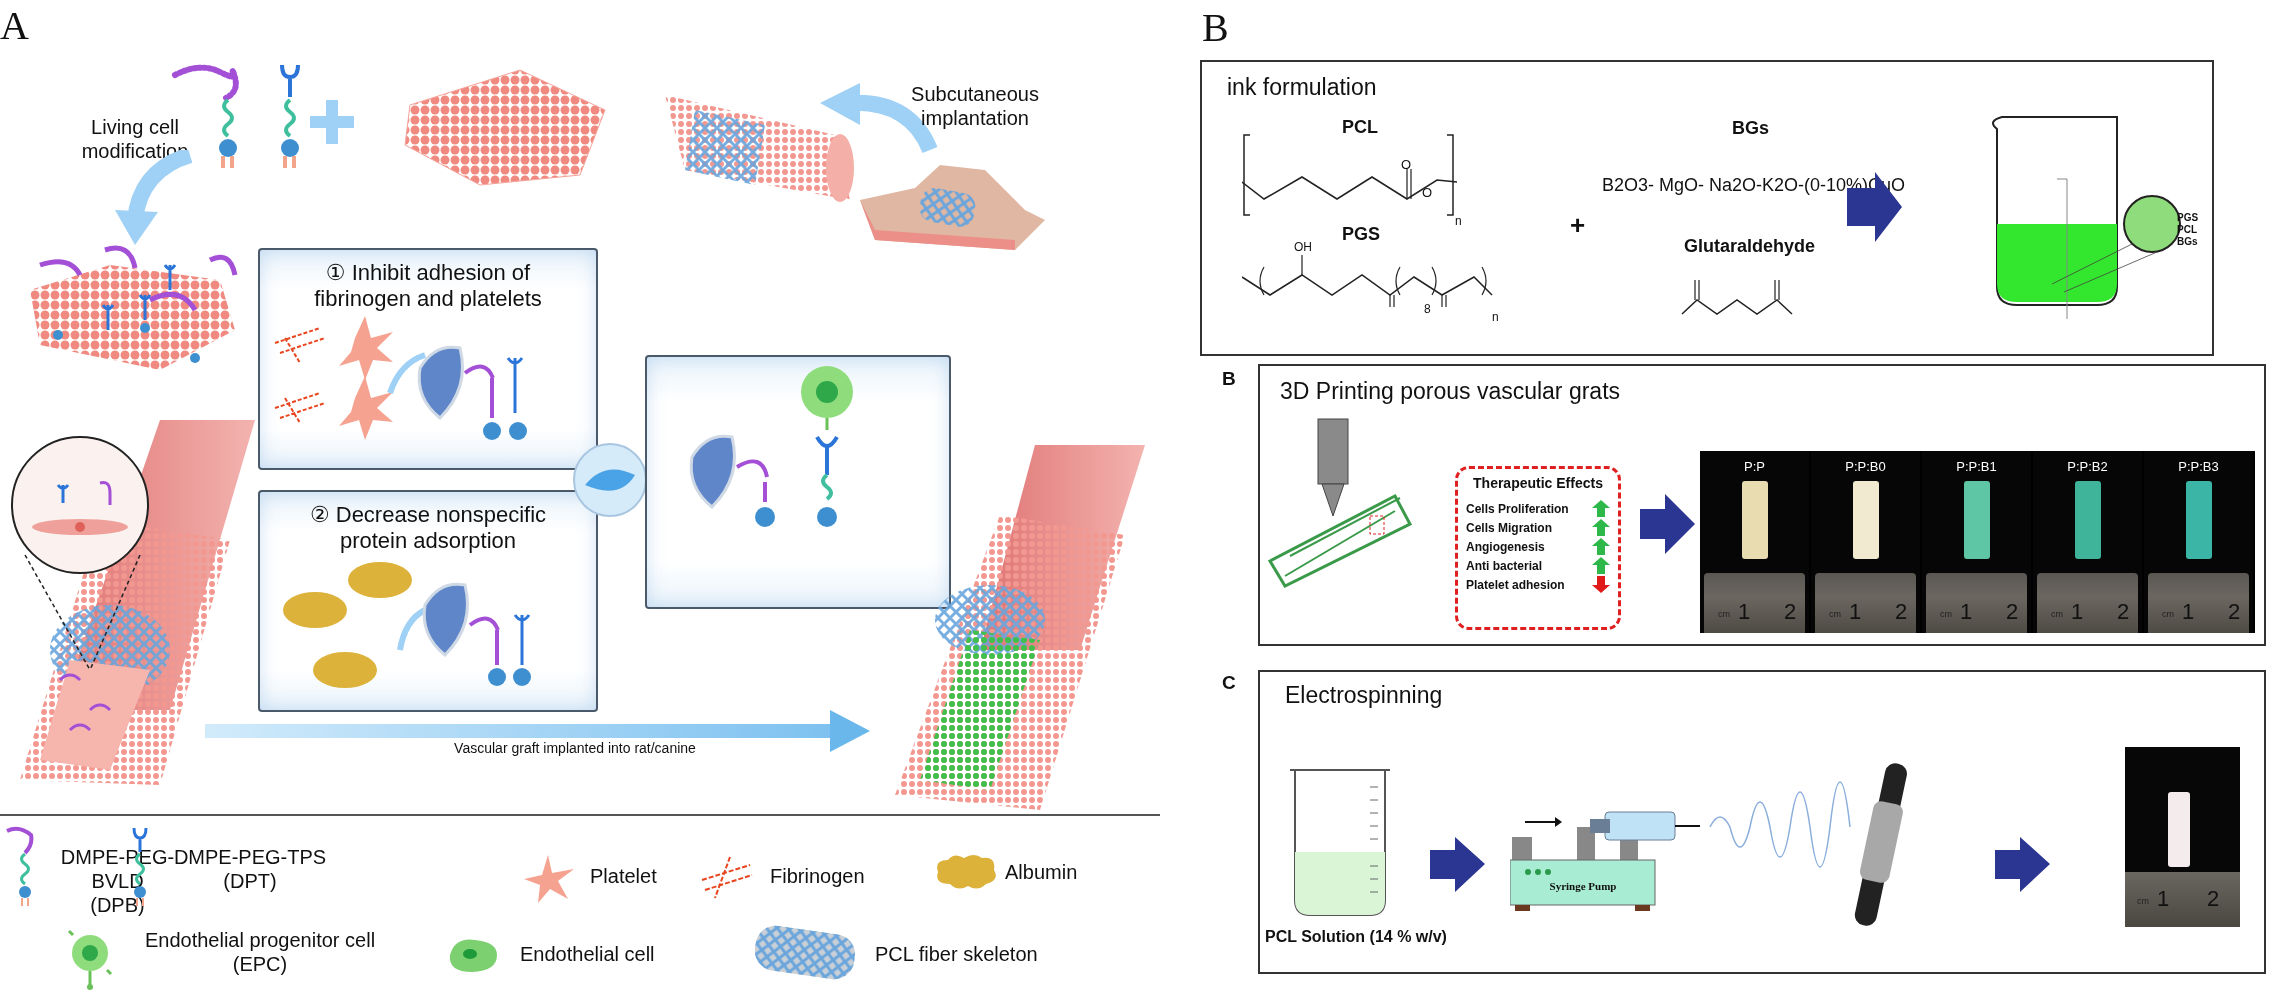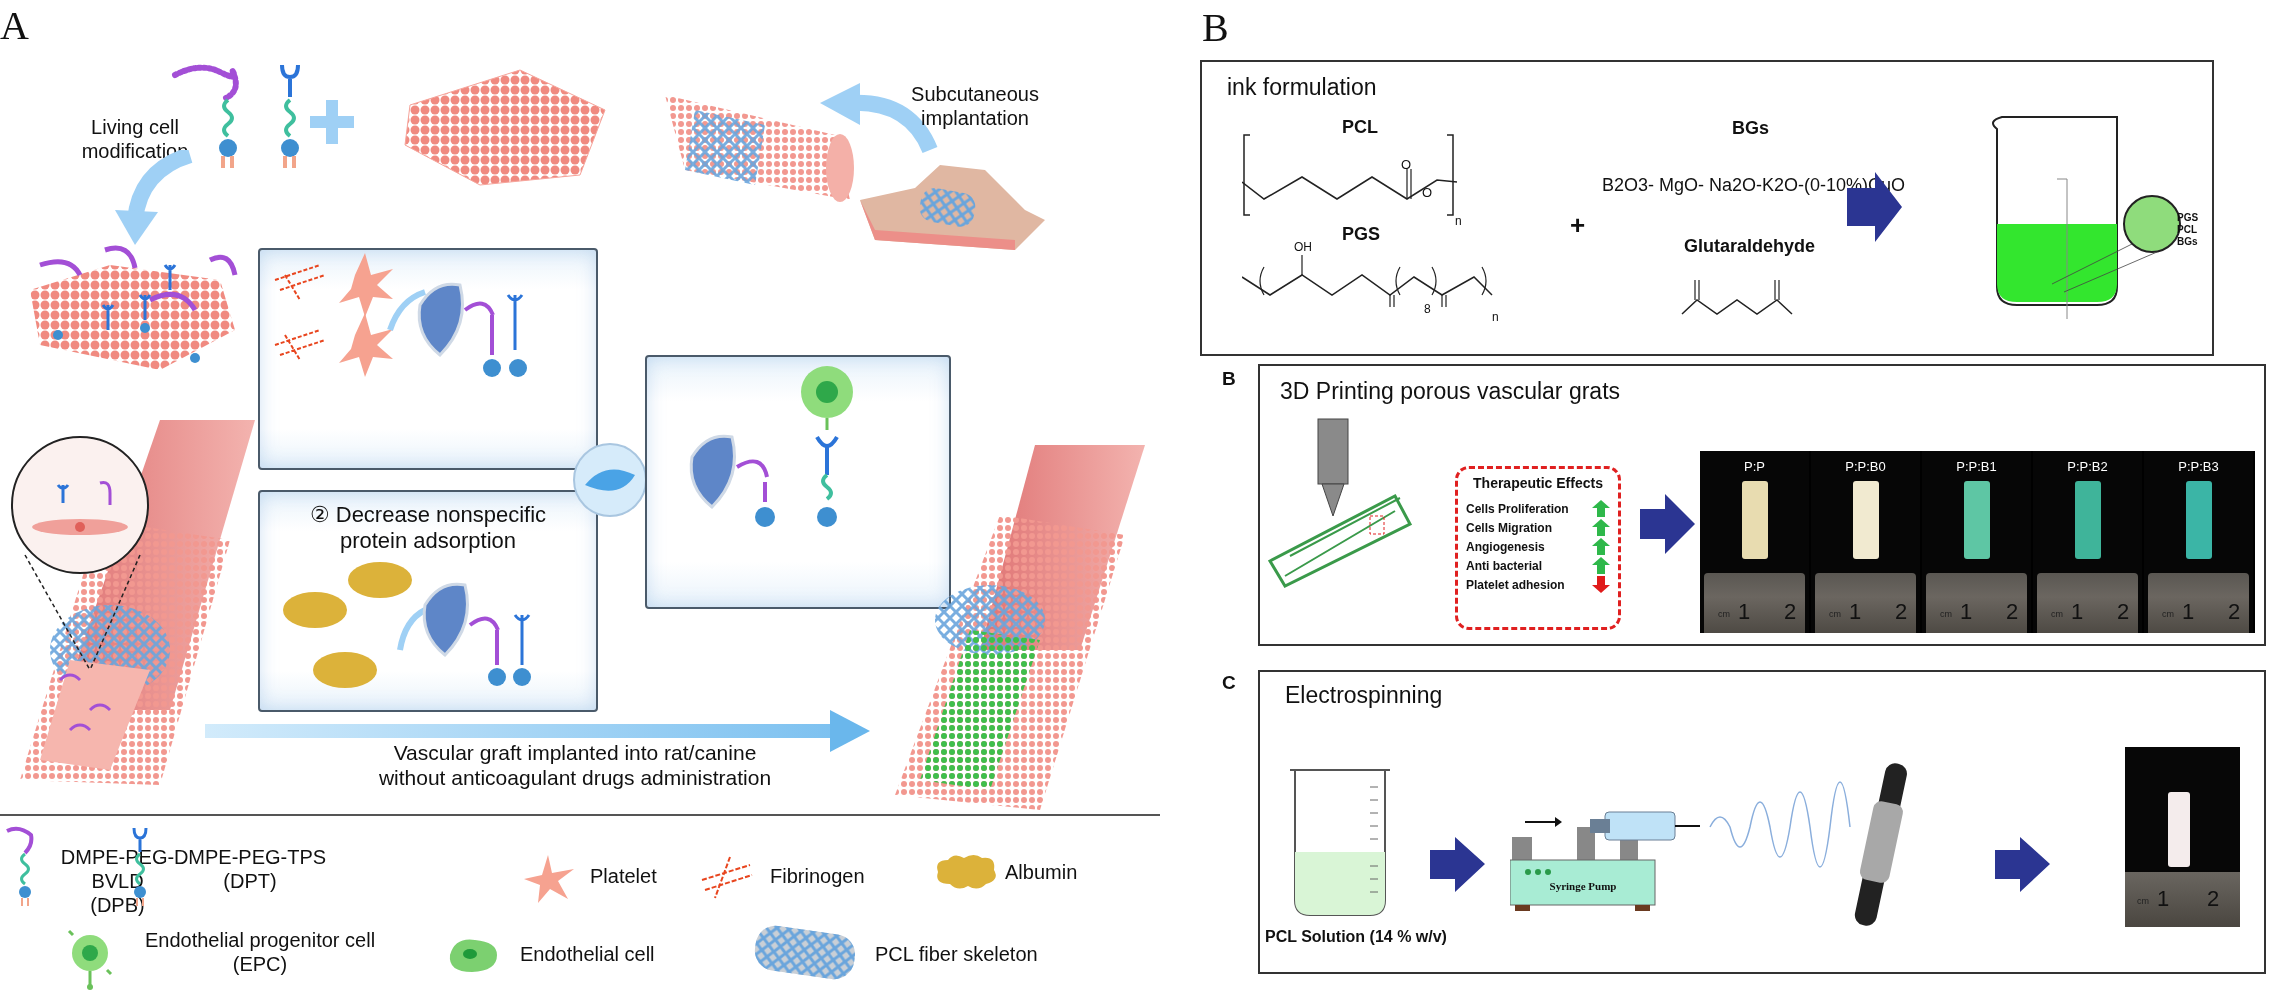--- a/index.html
+++ b/index.html
@@ -121,20 +121,24 @@
 <svg class="abs" style="left:5px;top:435px;" width="150" height="240">
   <circle cx="75" cy="70" r="68" fill="#fbf1ef" stroke="#222" stroke-width="2"></circle>
   <ellipse cx="75" cy="92" rx="48" ry="8" fill="#f0a09a"></ellipse>
   <circle cx="75" cy="92" r="5" fill="#e0605a"></circle>
   <path d="M58,50 v18 M53,50 q5,7 10,0" stroke="#2b74d8" stroke-width="3" fill="none"></path>
   <path d="M95,48 q10,-3 10,10 v12" stroke="#a34fd6" stroke-width="3" fill="none"></path>
   <path d="M20,120 L85,235 M135,120 L85,235" stroke="#222" stroke-dasharray="4 3" stroke-width="1.5"></path>
 </svg>
 
 <div class="abs box" style="left:258px;top:248px;width:336px;height:218px;">
+  <div class="box-title" style="margin-top:10px;">
+    <div><span>①</span> <span>Inhibit adhesion of</span></div>
+    <div>fibrinogen and platelets</div>
+  </div>
   <svg width="330" height="150">
     <g>
         <path d="M15,30 L60,15 M20,40 L65,25 M25,25 l15,25" stroke="#e8451e" stroke-width="2" stroke-dasharray="4 2"></path>
       </g>
     <g>
         <path d="M95,25 l10,-22 l6,22 l22,-6 l-16,16 l16,14 l-20,-2 l-8,20 l-6,-20 l-20,6 l12,-14z" fill="#f6a290"></path>
       </g>
     <g>
         <path d="M15,95 L60,80 M20,105 L65,90 M25,85 l15,25" stroke="#e8451e" stroke-width="2" stroke-dasharray="4 2"></path>
       </g>
@@ -198,23 +202,22 @@
   <polygon points="175,25 285,25 220,230 120,230" fill="url(#vred)" opacity="0.85"></polygon>
   <polygon points="140,95 265,115 180,390 35,375" fill="url(#mesh)"></polygon>
   <ellipse cx="130" cy="200" rx="55" ry="35" fill="url(#fib)" opacity="0.9"></ellipse>
   <polygon points="110,210 180,220 130,370 60,360" fill="url(#endo)"></polygon>
 </svg>
 
 <div class="abs" style="left:205px;top:724px;width:630px;height:14px;background:linear-gradient(90deg,#d2ebfb,#7dc1f0);"></div>
 <svg class="abs" style="left:830px;top:710px;" width="40" height="42">
     <polygon points="0,0 40,21 0,42" fill="#6ab7ec"></polygon>
   </svg>
-<div class="abs lbl" style="left:300px;top:740px;width:550px;font-size:21px;">
+<div class="abs lbl" style="left:300px;top:740px;width:550px;font-size:14px;">
   <div>Vascular graft implanted into rat/canine</div>
-  <div>without anticoagulant drugs administration</div>
 </div>
 
 <div class="abs" style="left:0;top:814px;width:1160px;height:2px;background:#555;"></div>
 
 <div>
   <svg class="abs" style="left:5px;top:826px;" width="30" height="80">
     <path d="M2,5 q12,-6 24,4 q2,10 -6,18" stroke="#a34fd6" stroke-width="4" fill="none"></path>
     <path d="M20,28 q-7,5 0,10 q7,5 0,10 q-7,5 0,10" stroke="#3fbf9e" stroke-width="3" fill="none"></path>
     <circle cx="20" cy="66" r="6" fill="#3e8fd0"></circle>
       <path d="M17,72 v8 M23,72 v8" stroke="#f2a58a" stroke-width="2"></path>

